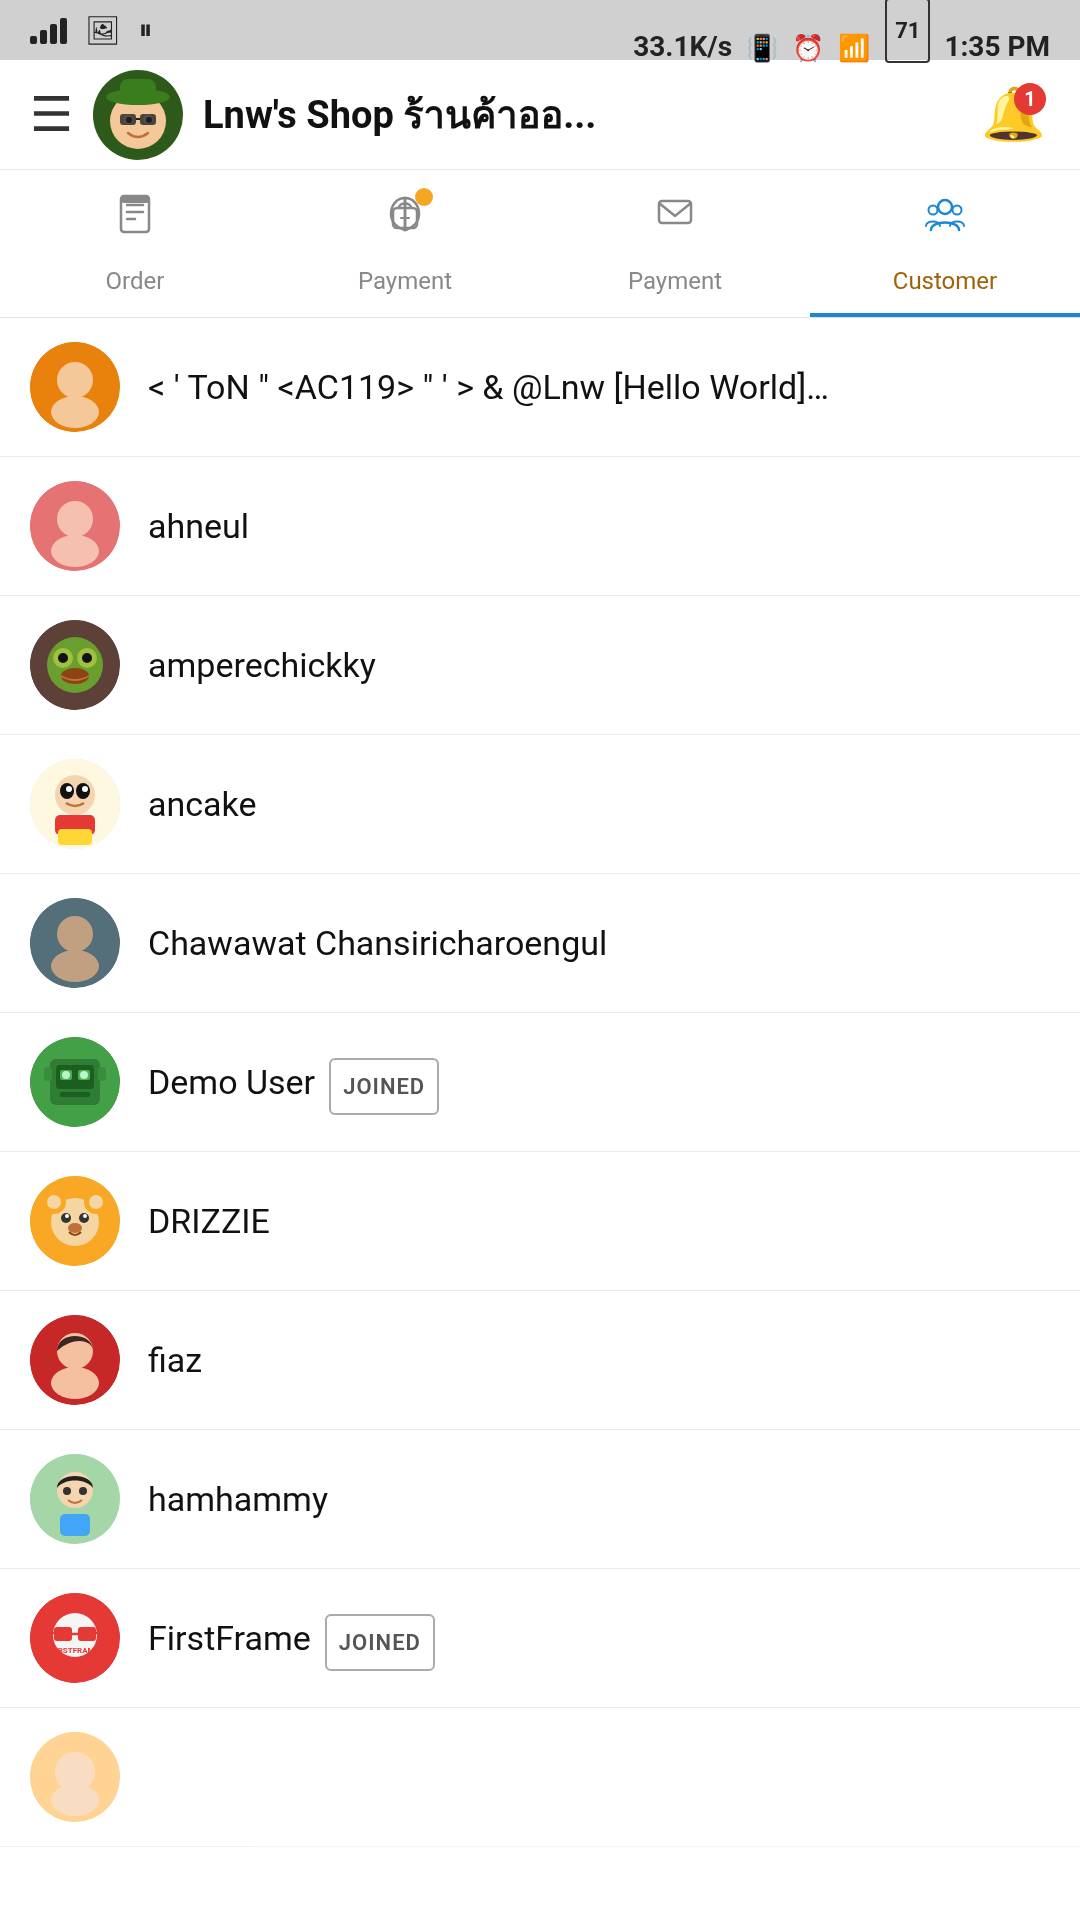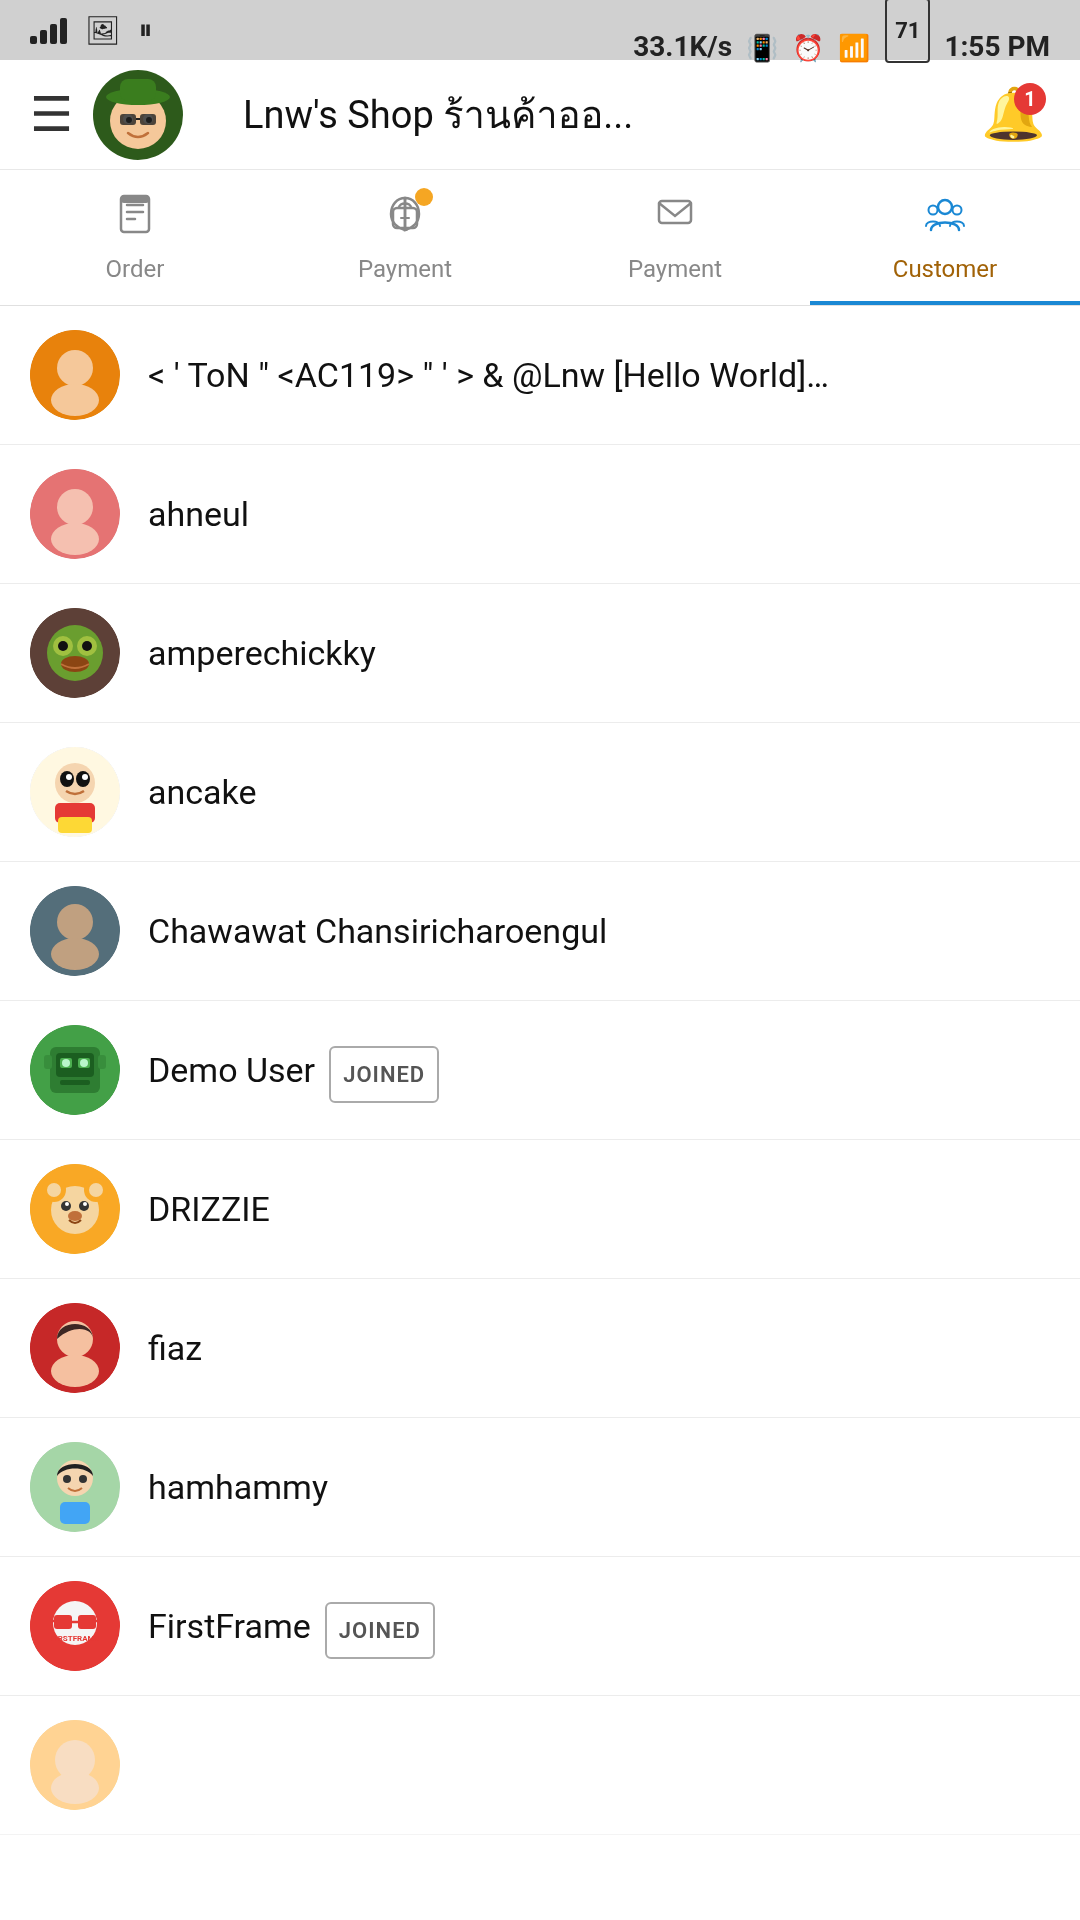--- a/index.html
+++ b/index.html
@@ -74,24 +74,23 @@
       justify-content: center;
       overflow: hidden;
       flex-shrink: 0;
     }
     .shop-logo svg {
       width: 80px;
       height: 80px;
     }
     .shop-name {
       font-size: 38px;
-      font-weight: normal;
+      font-weight: bold;
       color: #111;
       flex: 1;
-      margin-left: 40px;
     }
     .notification-btn {
       position: relative;
       width: 72px;
       height: 72px;
       display: flex;
       align-items: center;
       justify-content: center;
       cursor: pointer;
     }
@@ -144,20 +143,21 @@
       position: absolute;
       top: -4px;
       right: -6px;
       width: 18px;
       height: 18px;
       background: #f5a623;
       border-radius: 50%;
     }
     .tab-label {
       font-size: 24px;
+      margin-top: 12px;
     }
 
     
     .customer-list {
       background: #fff;
     }
     .customer-item {
       display: flex;
       align-items: center;
       padding: 24px 30px;
@@ -229,21 +229,21 @@
     <span style="font-size:28px;">🖼</span>
 
     <span style="font-size:28px;">⏸</span>
   </div>
   <div class="status-right">
     <span>33.1K/s</span>
     <span style="font-size:26px;">📳</span>
     <span style="font-size:26px;">⏰</span>
     <span style="font-size:26px;">📶</span>
     <span style="border:2px solid #333; border-radius:4px; padding:18px 8px; font-size:22px;">71</span>
-    <span>1:55 PM</span>
+    <span>1:35 PM</span>
   </div>
 </div>
 
 <div class="header">
   <div class="menu-icon">☰</div>
 
   <div class="shop-logo">
     <svg viewBox="0 0 80 80" xmlns="http://www.w3.org/2000/svg">
 
       <circle cx="40" cy="46" r="28" fill="#f5c89a"></circle>

